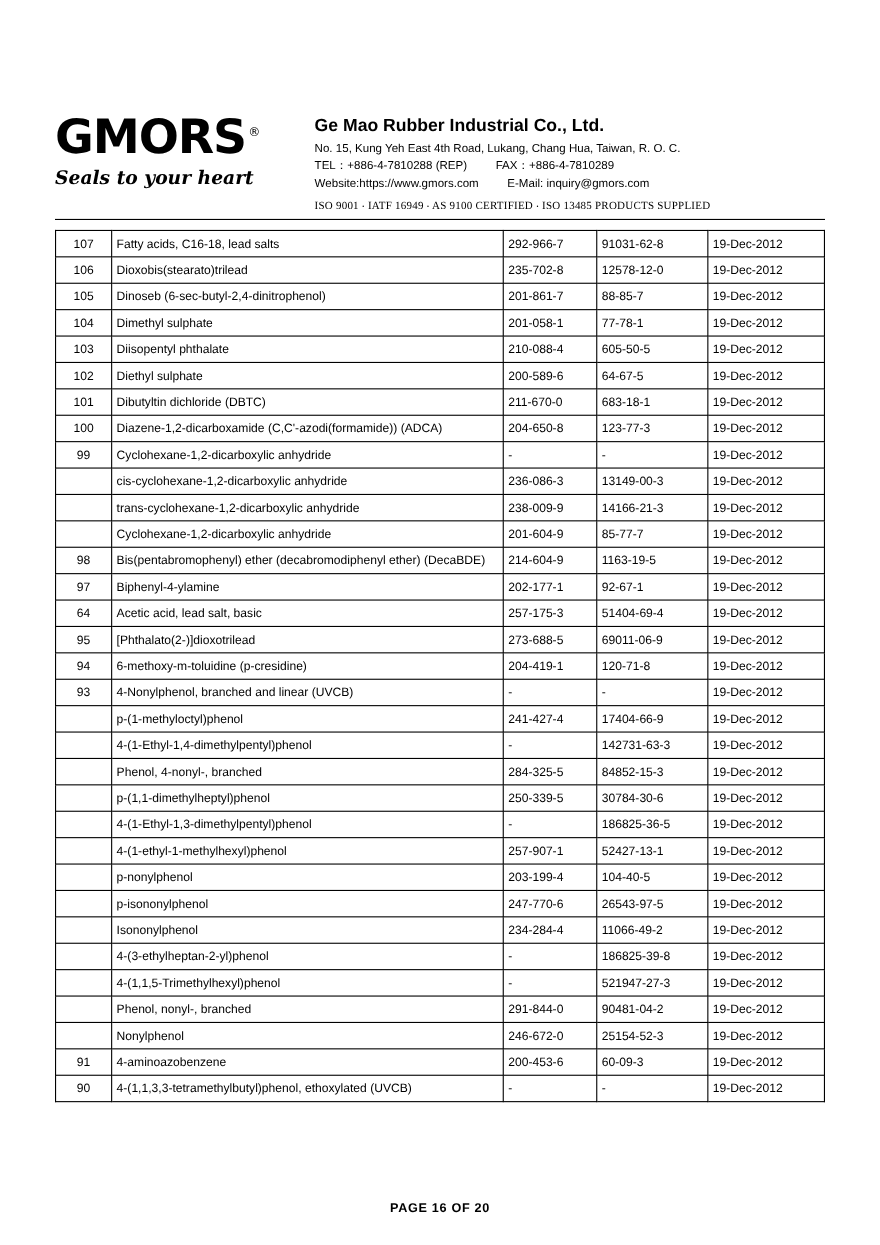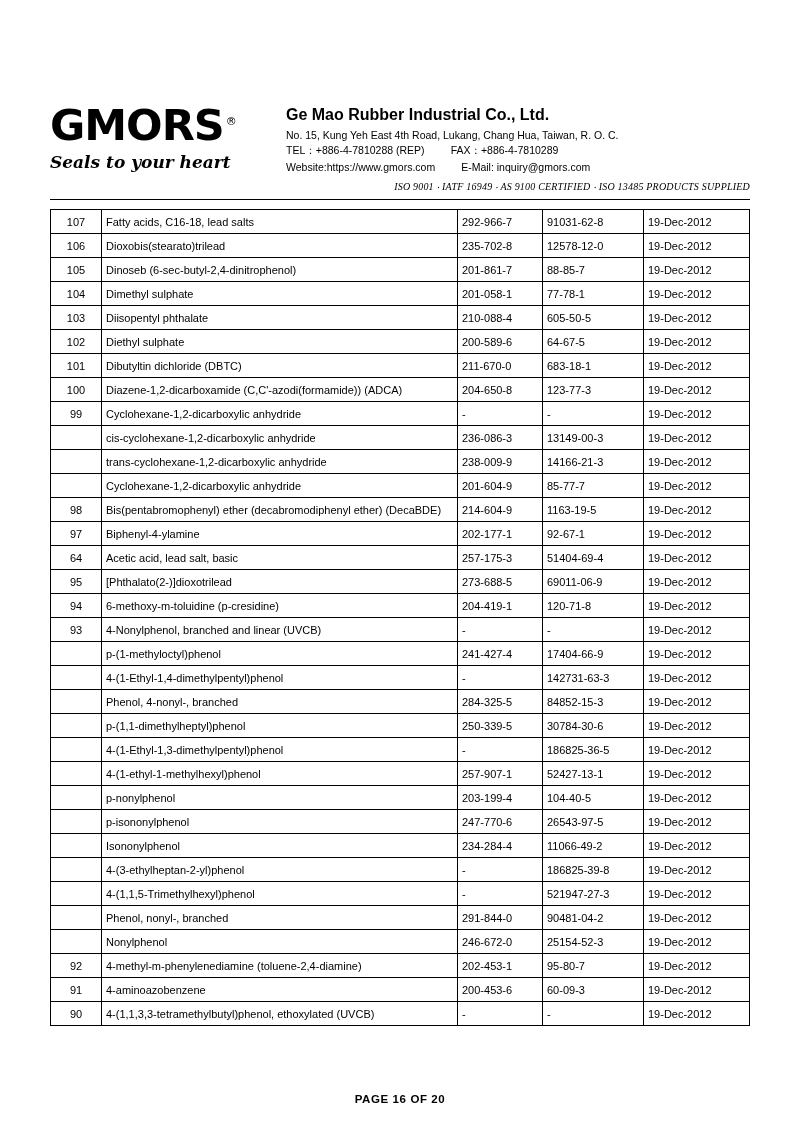--- a/index.html
+++ b/index.html
@@ -70,23 +70,21 @@
     font-size: 10.5px;
     margin-bottom: 3px;
     white-space: nowrap;
   }
   .company-line .sep {
     display: inline-block;
     width: 26px;
   }
   .certs {
     font-family: "Liberation Serif", serif;
-    font-style: italic;
     font-size: 10px;
-    text-align: right;
     margin-top: 6px;
     letter-spacing: 0.2px;
   }
   .header-rule {
     border-bottom: 1.5px solid #000;
     margin-top: 2px;
   }
 
   
   table.data {
@@ -373,27 +371,20 @@
           <td class="c-date">19-Dec-2012</td>
         </tr>
         <tr>
           <td class="c-num"></td>
           <td class="c-name">Nonylphenol</td>
           <td class="c-ec">246-672-0</td>
           <td class="c-cas">25154-52-3</td>
           <td class="c-date">19-Dec-2012</td>
         </tr>
         <tr>
-          <td class="c-num">92</td>
-          <td class="c-name">4-methyl-m-phenylenediamine (toluene-2,4-diamine)</td>
-          <td class="c-ec">202-453-1</td>
-          <td class="c-cas">95-80-7</td>
-          <td class="c-date">19-Dec-2012</td>
-        </tr>
-        <tr>
           <td class="c-num">91</td>
           <td class="c-name">4-aminoazobenzene</td>
           <td class="c-ec">200-453-6</td>
           <td class="c-cas">60-09-3</td>
           <td class="c-date">19-Dec-2012</td>
         </tr>
         <tr>
           <td class="c-num">90</td>
           <td class="c-name">4-(1,1,3,3-tetramethylbutyl)phenol, ethoxylated (UVCB)</td>
           <td class="c-ec">-</td>

